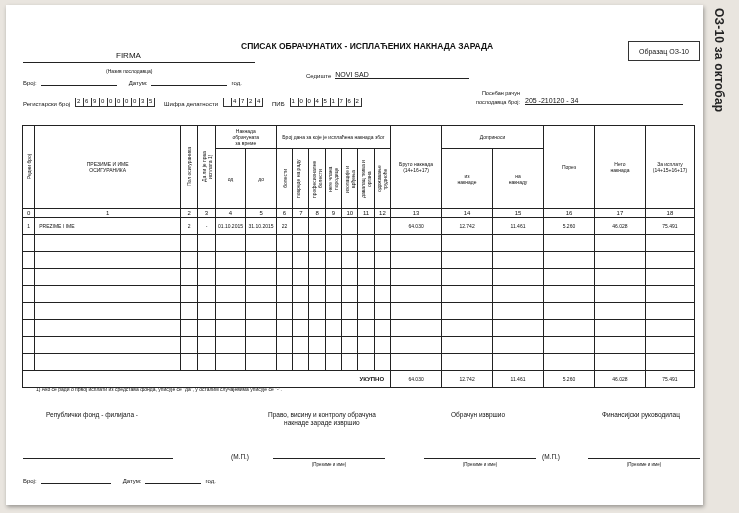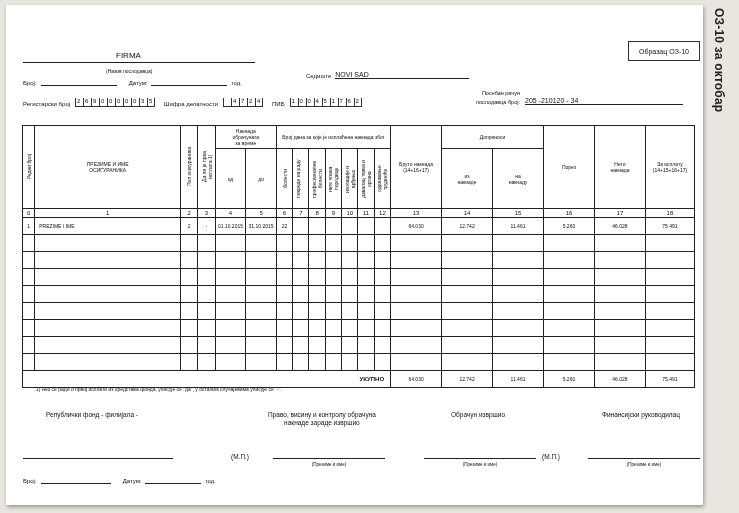--- a/index.html
+++ b/index.html
@@ -61,20 +61,21 @@
 </head>
 <body>
 
 <div class="side-label">ОЗ-10 за октобар</div>
 
 <div class="sheet">
 
   <div class="abs firm-name">FIRMA</div>
   <div class="abs firm-line"></div>
   <div class="abs firm-caption">(Назив послодавца)</div>
+  <div class="abs title">СПИСАК ОБРАЧУНАТИХ - ИСПЛАЋЕНИХ НАКНАДА ЗАРАДА</div>
   <div class="abs form-box">
       <span>Образац ОЗ-10</span>
     </div>
 
   <div class="abs small" style="left:17px; top:75px; display:flex; align-items:flex-end; gap:4px;">
     <span>Број:</span>
     <span class="line" style="width:76px;"></span>
     <span style="margin-left:8px;">Датум:</span>
     <span class="line" style="width:76px;"></span>
     <span>год.</span>

